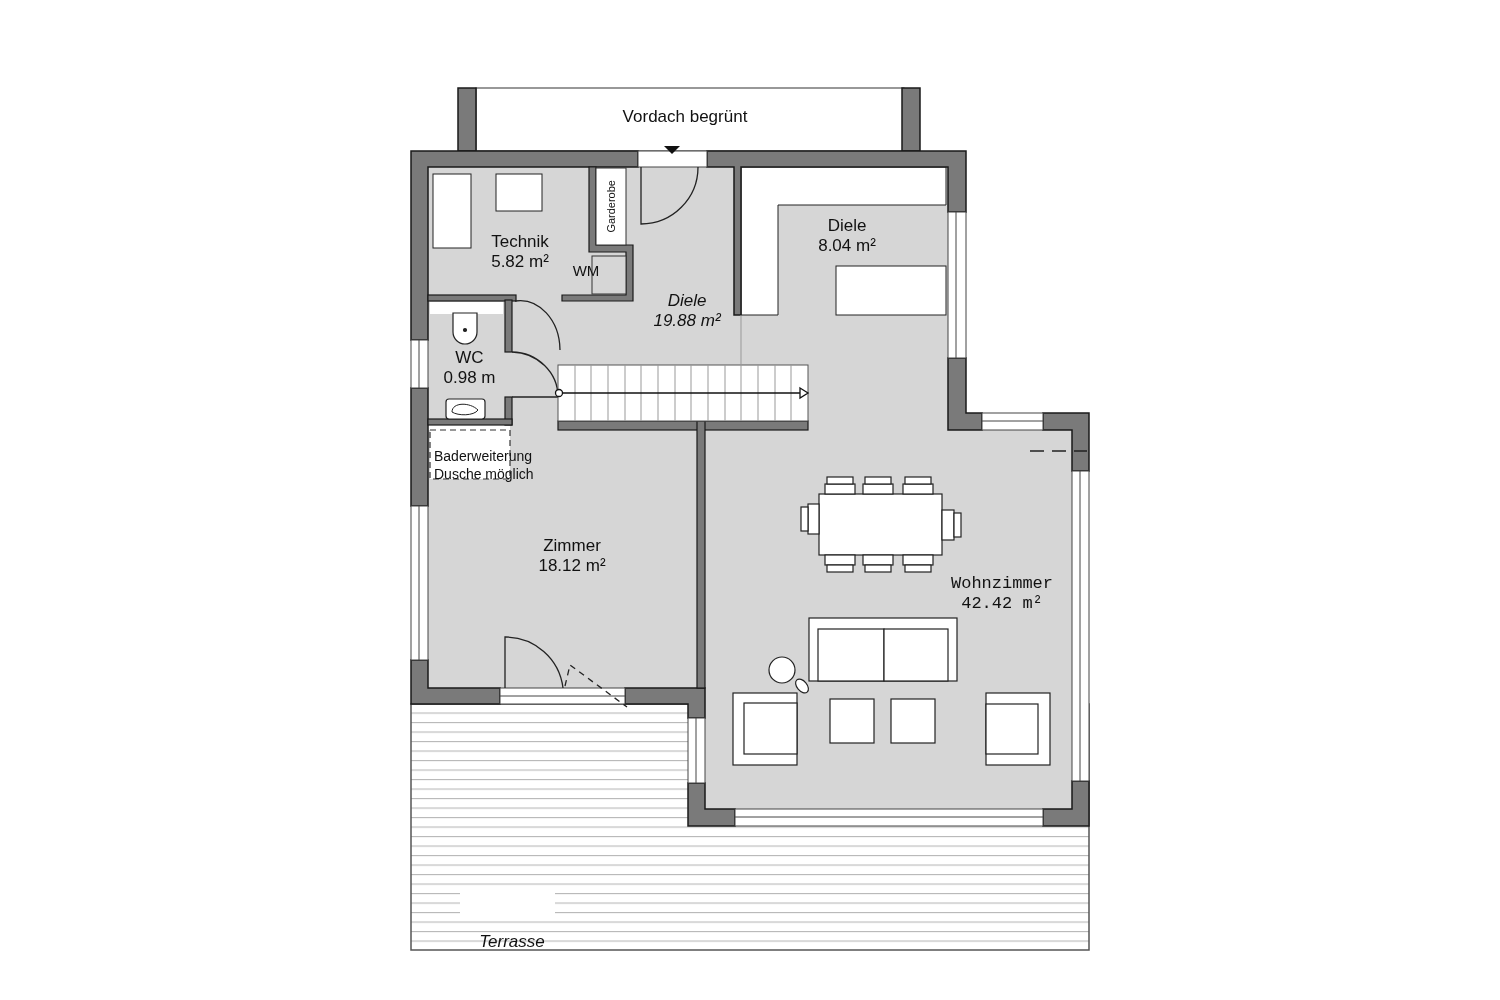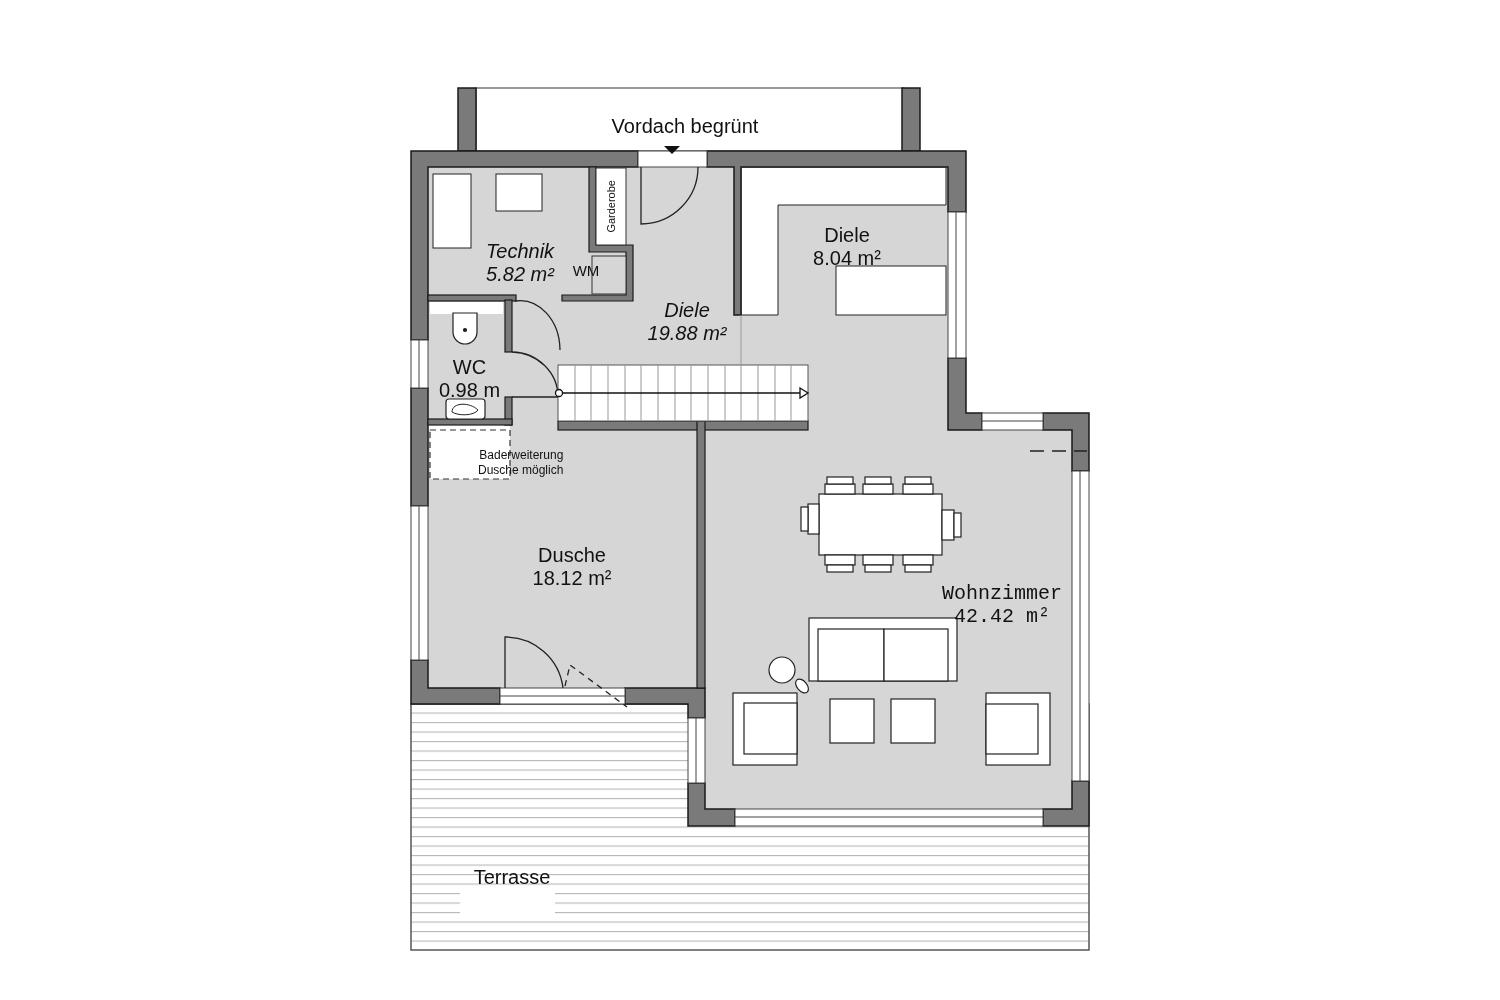--- a/index.html
+++ b/index.html
@@ -1,20 +1,20 @@
 <!DOCTYPE html>
 <html><head>
 <meta charset="utf-8">
 <style>
   html, body { margin:0; padding:0; background:#ffffff; }
   body { width:1500px; height:1000px; position:relative; overflow:hidden; font-family:"Liberation Sans", sans-serif; }
   #plan { position:absolute; left:0; top:0; }
   .lbl { position:absolute; color:#111; font-family:"Liberation Sans", sans-serif; text-align:center; line-height:1.15; white-space:nowrap; }
-  .room-name { font-size:20px;margin-top:8px; }
-  .small { font-size:12px; line-height:1.25; text-align:right;margin-left:44px; }
+  .room-name { font-size:17px; }
+  .small { font-size:14px; line-height:1.25; text-align:left; }
   .vert { transform:rotate(-90deg); transform-origin:center; font-size:11px; }
 </style>
 </head>
 <body>
 
 <svg id="plan" width="1500" height="1000" viewBox="0 0 1500 1000">
   <defs>
     <pattern id="deck" x="0" y="0" width="10" height="9.5" patternUnits="userSpaceOnUse">
       <rect width="10" height="9.5" fill="#ffffff"></rect>
       <line x1="0" y1="0.5" x2="10" y2="0.5" stroke="#b8b8b8" stroke-width="1.2"></line>
@@ -189,21 +189,21 @@
     <rect x="891" y="699" width="44" height="44"></rect>
     <circle cx="782" cy="670" r="13"></circle>
     <ellipse cx="802" cy="686" rx="5" ry="8" transform="rotate(-40 802 686)"></ellipse>
   </g>
 
   <rect x="460" y="890" width="95" height="30" fill="#fff"></rect>
 </svg>
 
 <div class="lbl room-name" style="left:600px;top:107px;width:170px;">Vordach begrünt</div>
 
-<div class="lbl room-name" style="left:470px;top:232px;width:100px;font-style:italic;">
+<div class="lbl room-name" style="left:470px;top:232px;width:100px;">
   <div>Technik</div>
   <div>5.82 m²</div>
 </div>
 
 <div class="lbl vert" style="left:576px;top:200px;width:70px;">Garderobe</div>
 <div class="lbl" style="left:569px;top:262px;width:34px;font-size:15px;">WM</div>
 
 <div class="lbl room-name" style="left:637px;top:291px;width:100px;font-style:italic;">
   <div>Diele</div>
   <div>19.88 m²</div>
@@ -218,22 +218,22 @@
   <div>WC</div>
   <div>0.98 m</div>
 </div>
 
 <div class="lbl small" style="left:434px;top:448px;">
   <div>Baderweiterung</div>
   <div>Dusche möglich</div>
 </div>
 
 <div class="lbl room-name" style="left:522px;top:536px;width:100px;">
-  <div>Dusche</div>
+  <div>Zimmer</div>
   <div>18.12 m²</div>
 </div>
 
 <div class="lbl room-name" style="left:937px;top:574px;width:130px;font-family:Liberation Mono, monospace;">
   <div>Wohnzimmer</div>
   <div>42.42 m²</div>
 </div>
 
-<div class="lbl room-name" style="left:462px;top:858px;width:100px;">Terrasse</div>
+<div class="lbl room-name" style="left:462px;top:932px;width:100px;font-style:italic;">Terrasse</div>
 
 </body></html>

